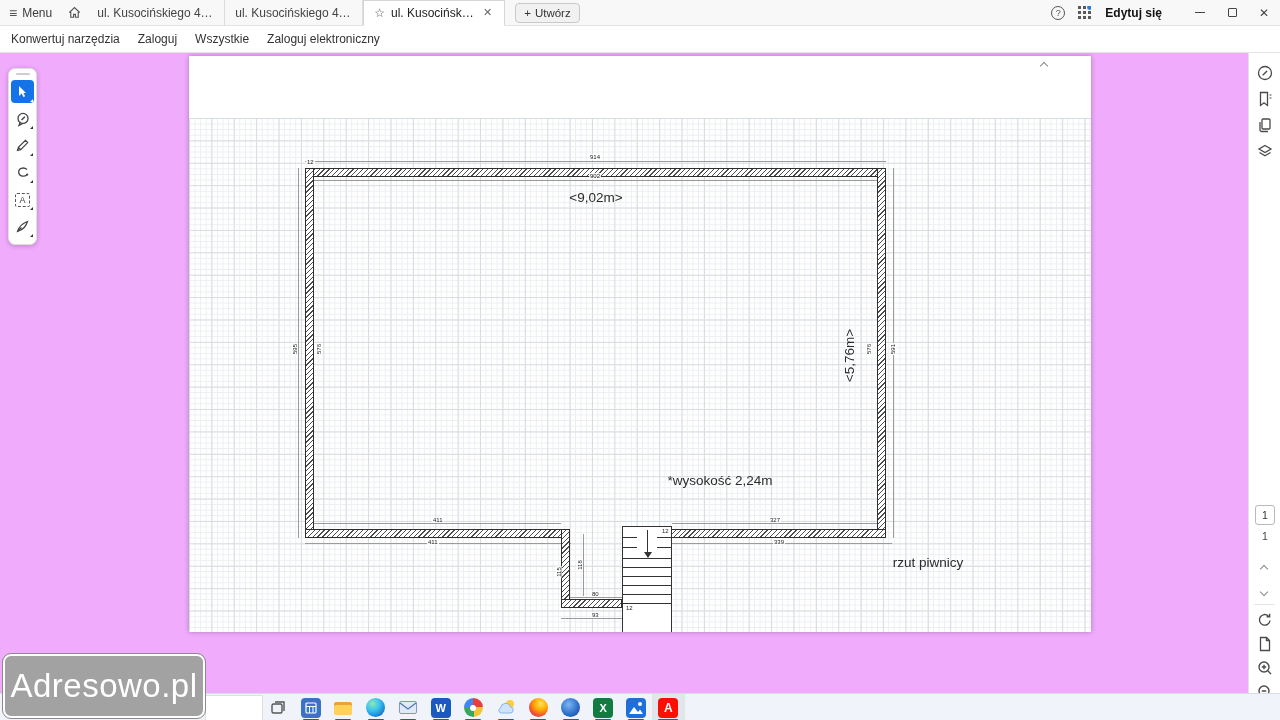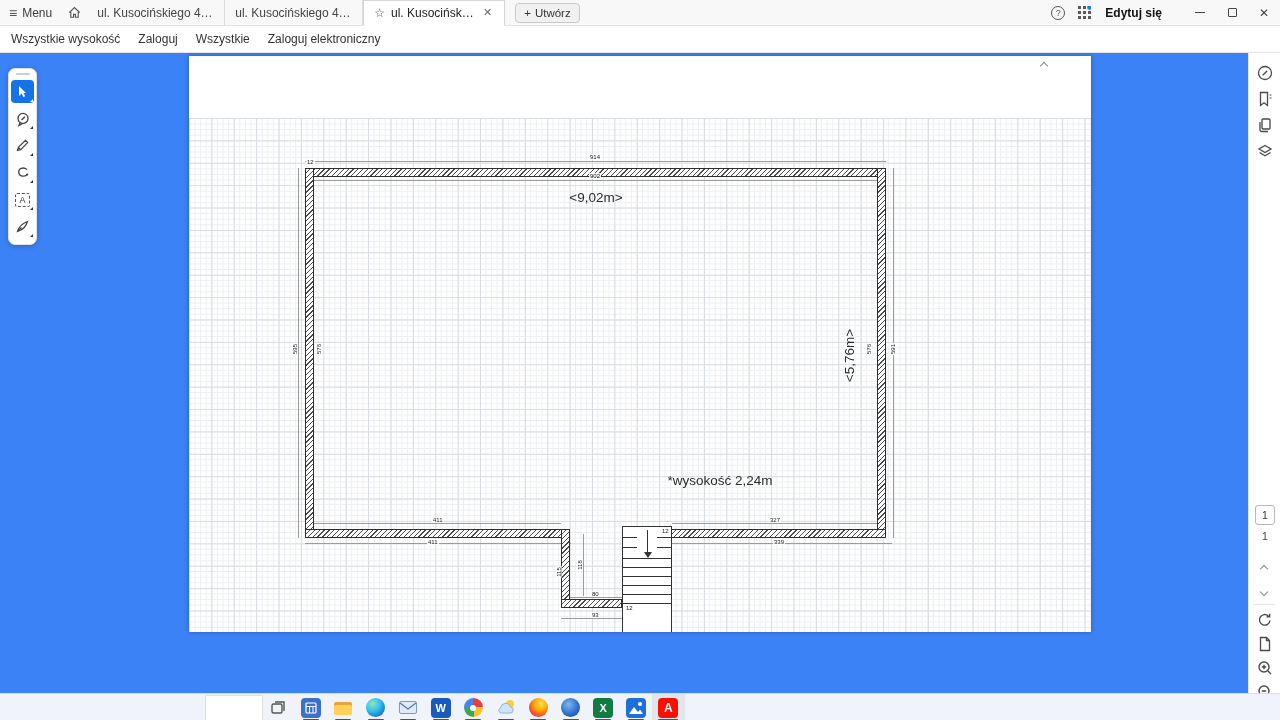--- a/index.html
+++ b/index.html
@@ -27,21 +27,21 @@
 
 
 #menubar{position:absolute;top:26px;left:0;right:0;height:27px;background:#fff;border-bottom:1px solid #e4e4e4;display:flex;align-items:center;font-size:12px;color:#333;z-index:20}
 #menubar .left{display:flex;gap:18px;padding-left:11px}
 #menubar .left span{cursor:pointer}
 #menubar .right{margin-left:auto;display:flex;align-items:center;gap:13px;padding-right:10px;color:#444}
 .vsep{width:1px;height:16px;background:#ddd}
 .dis{opacity:.38}
 
 
-#main{position:absolute;top:53px;left:0;right:32px;bottom:27px;background:#3b82f6;overflow:hidden}
+#main{position:absolute;top:53px;left:0;right:32px;bottom:27px;background:#f0abfc;overflow:hidden}
 #page{position:absolute;left:189px;top:3px;width:902px;height:576px;background:#fff;box-shadow:0 0 5px rgba(0,0,0,.28)}
 #grid{position:absolute;left:0;right:0;top:62px;bottom:0;
  background-image:
   linear-gradient(#d8dde1 1px,transparent 1px),linear-gradient(90deg,#d8dde1 1px,transparent 1px),
   linear-gradient(#eceff1 1px,transparent 1px),linear-gradient(90deg,#eceff1 1px,transparent 1px);
  background-size:22.4px 22.4px,22.4px 22.4px,5.6px 5.6px,5.6px 5.6px}
 .wall{position:absolute;background:repeating-linear-gradient(135deg,#fff 0,#fff 2.5px,#4c4c4c 2.5px,#4c4c4c 3.4px);border:1px solid #2e2e2e;z-index:3}
 .dline{position:absolute;background:#9b9b9b;z-index:2}
 .dim{position:absolute;font-size:6px;line-height:1;color:#222;background:rgba(255,255,255,.85);padding:0 1px;white-space:nowrap;z-index:4}
 .vdim{transform:rotate(-90deg);transform-origin:center}
@@ -147,21 +147,21 @@
           <span class="maxbox"></span>
         </div>
       <div class="winbtn">
           <span>✕</span>
         </div>
     </div>
   </div>
 
   <div id="menubar">
     <div class="left">
-      <span>Wszystkie wysokość</span>
+      <span>Konwertuj narzędzia</span>
       <span>Zaloguj</span>
       <span>Wszystkie</span>
       <span>Zaloguj elektroniczny</span>
     </div>
   </div>
 
   <div id="main">
     <div id="page">
       <div id="grid"></div>
 
@@ -214,20 +214,21 @@
       <div class="dim vdim" style="left:364px;top:513px">115</div>
       <div class="dim" style="left:402px;top:535px">80</div>
       <div class="dim" style="left:402px;top:556px">93</div>
       <div class="dim" style="left:472px;top:472px">12</div>
       <div class="dim" style="left:436px;top:549px">12</div>
 
       <div class="big" style="left:368px;top:134px;width:78px;text-align:center">&lt;9,02m&gt;</div>
       <div id="hlabel">&lt;5,76m&gt;</div>
       <div class="big" style="left:455px;top:417px;width:152px;text-align:center">*wysokość 2,24m</div>
       <div id="addr">
+        <div>rzut piwnicy</div>
       </div>
     </div>
     <div id="scroll-up"><span class="chev up"></span></div>
   </div>
 
   <div id="palette">
     <div class="handle"></div>
     <div class="tool active sub">
       <svg width="13" height="14" viewBox="0 0 13 14">
           <path d="M3 1v10l2.6-2.4L7.4 12l1.8-.8-1.8-3.3H10z" fill="#fff"></path>
@@ -407,14 +408,17 @@
       
       
       
       
       
       
       
     </div>
   </div>
 
+  <div id="watermark">
+    <span>Adresowo.pl</span>
+  </div>
 
 </div>
 
 </body></html>

